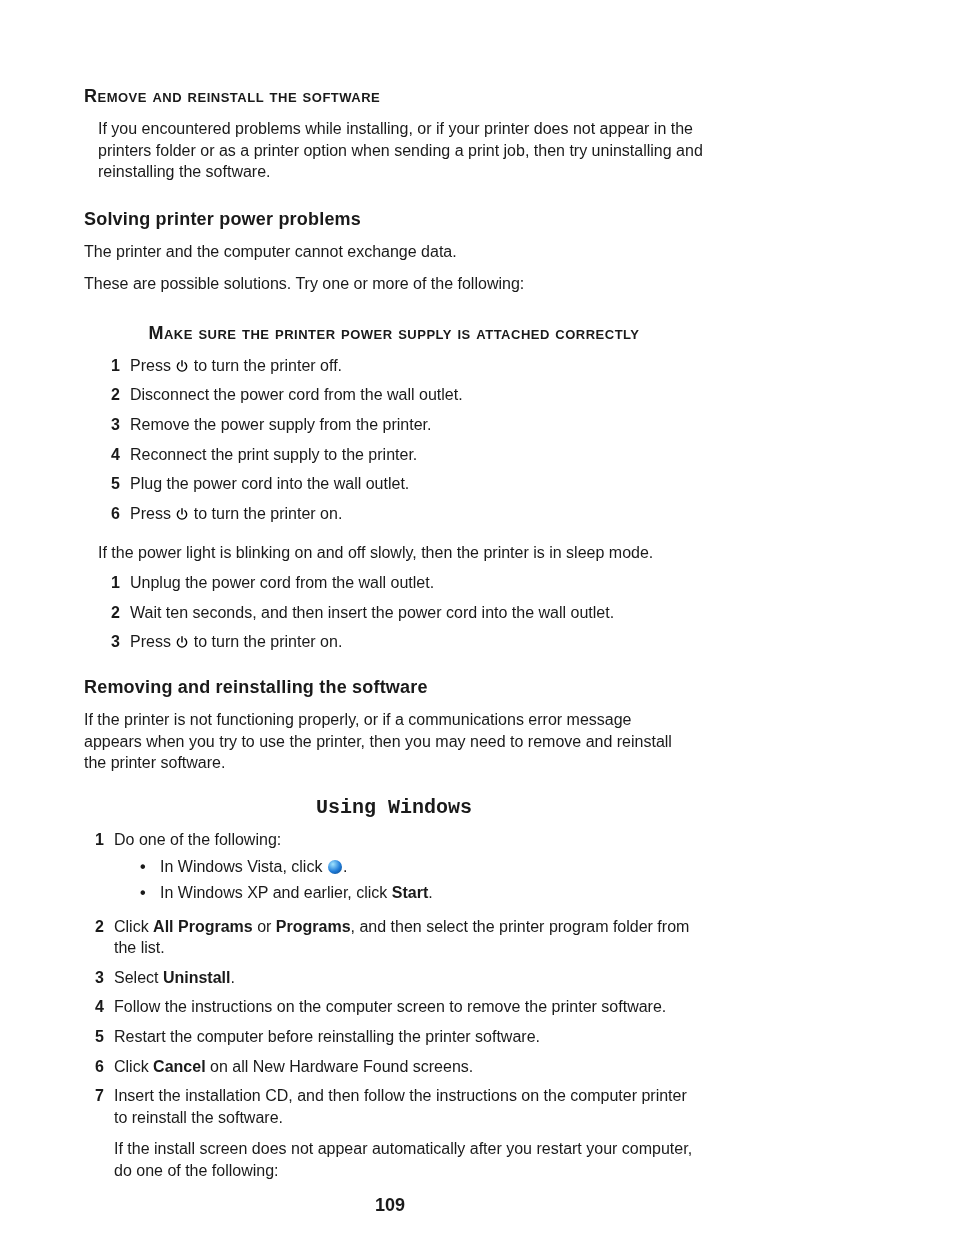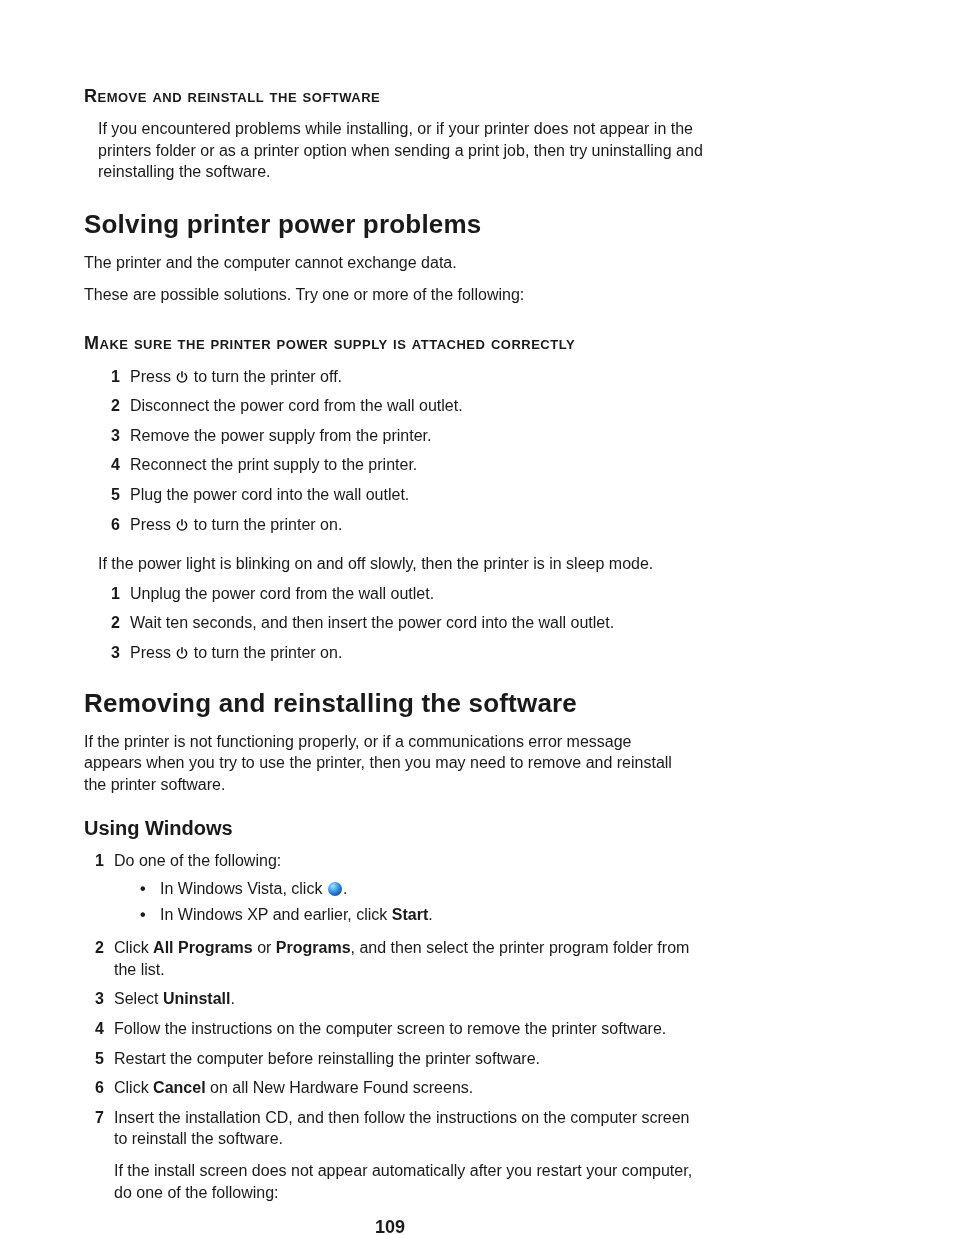--- a/index.html
+++ b/index.html
@@ -18,29 +18,30 @@
     font-variant:small-caps;
     font-weight:700;
     letter-spacing:.5px;
     font-size:18px;
     margin:0 0 10px 0;
   }
   .body-indent{margin-left:14px;margin-right:0;margin-bottom:24px;}
   h2.section{
     font-family:"Trebuchet MS","Segoe UI",Arial,sans-serif;
     font-weight:700;
-    font-size:26px;
+    font-size:18px;
     margin:22px 0 10px 0;
     letter-spacing:.2px;
   }
   h3.subsection{
-    font-family:Liberation Sans, sans-serif;
+    font-family:Liberation Mono, monospace;
     font-weight:700;
     font-size:20px;
     margin:20px 0 8px 0;
+    text-align:center;
   }
   p{margin:0 12px 10px 0;}
   ol.steps{list-style:none;padding:0;margin:6px 0 18px 20px;}
   ol.steps>li{display:flex;gap:10px;margin:8px 0;}
   ol.steps>li>.num{font-weight:700;min-width:16px;text-align:right;}
   ol.steps>li>.txt{flex:1;}
   ol.steps ol.sub, ol.steps ul.sub{list-style:none;padding:0;margin:6px 0 0 26px;}
   ul.sub>li{display:flex;gap:10px;margin:4px 0;align-items:flex-end;}
   ul.sub>li::before{content:"•";font-weight:700;min-width:10px;}
   .power-icon{
@@ -63,21 +64,21 @@
 
 <div class="page">
 
   <div class="sc-heading">Remove and reinstall the software</div>
   <p class="body-indent">If you encountered problems while installing, or if your printer does not appear in the printers folder or as a printer option when sending a print job, then try uninstalling and reinstalling the software.</p>
 
   <h2 class="section">Solving printer power problems</h2>
   <p>The printer and the computer cannot exchange data.</p>
   <p>These are possible solutions. Try one or more of the following:</p>
 
-  <div class="sc-heading" style="margin-top:26px;">Make sure the printer power supply is attached correctly</div>
+  <div class="sc-heading" style="margin-top:26px;text-align:center;">Make sure the printer power supply is attached correctly</div>
   <ol class="steps" id="steps-b1">
       <li>
         <span class="num">1</span>
         <div class="txt">Press <span class="power-icon"><svg viewBox="0 0 24 24" width="14" height="14">
               <path d="M12 3v9" stroke="#000" stroke-width="2.4" fill="none" stroke-linecap="round"></path>
               <path d="M7 6.5a8 8 0 1 0 10 0" stroke="#000" stroke-width="2.4" fill="none" stroke-linecap="round"></path>
             </svg></span> to turn the printer off.</div>
       </li>
       <li>
         <span class="num">2</span>
@@ -158,20 +159,20 @@
         <span class="num">5</span>
         <div class="txt">Restart the computer before reinstalling the printer software.</div>
       </li>
       <li>
         <span class="num">6</span>
         <div class="txt">Click <b>Cancel</b> on all New Hardware Found screens.</div>
       </li>
       <li>
         <span class="num">7</span>
         <div class="txt">
-          <div>Insert the installation CD, and then follow the instructions on the computer screen to reinstall the software.</div>
+          <div>Insert the installation CD, and then follow the instructions on the computer printer to reinstall the software.</div>
           <div style="margin-top: 10px;">If the install screen does not appear automatically after you restart your computer, do one of the following:</div>
         </div>
       </li>
     </ol>
 
   <div class="page-number">109</div>
 </div>
 
 </body></html>

